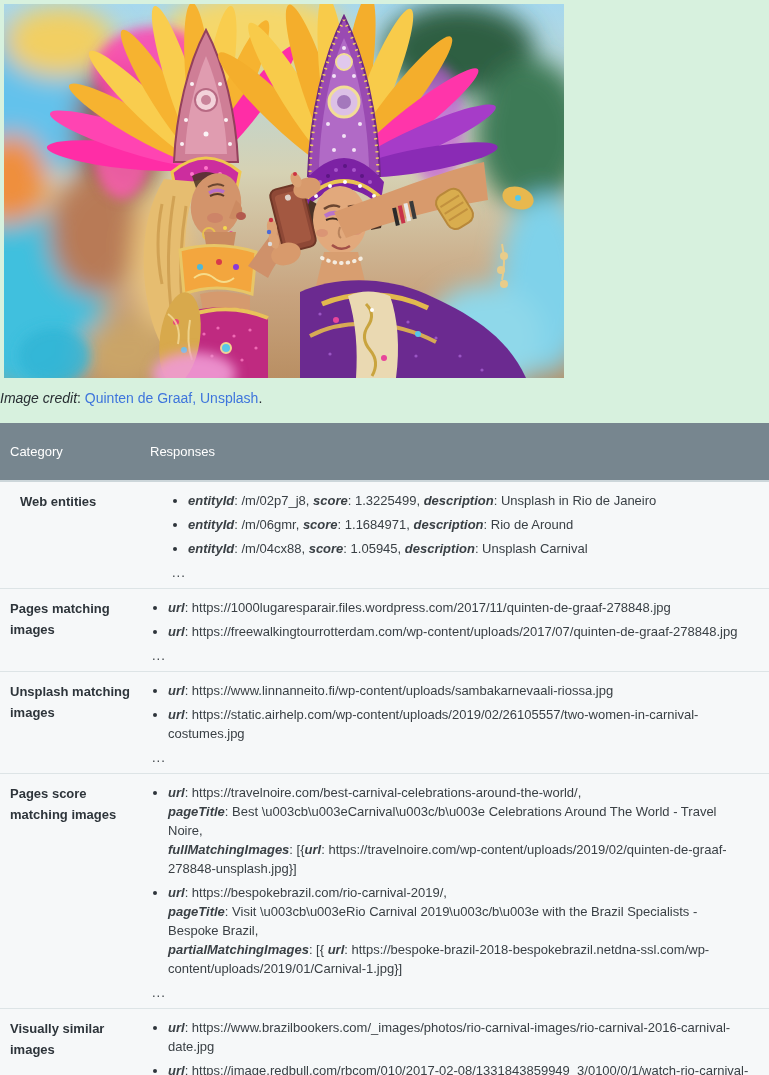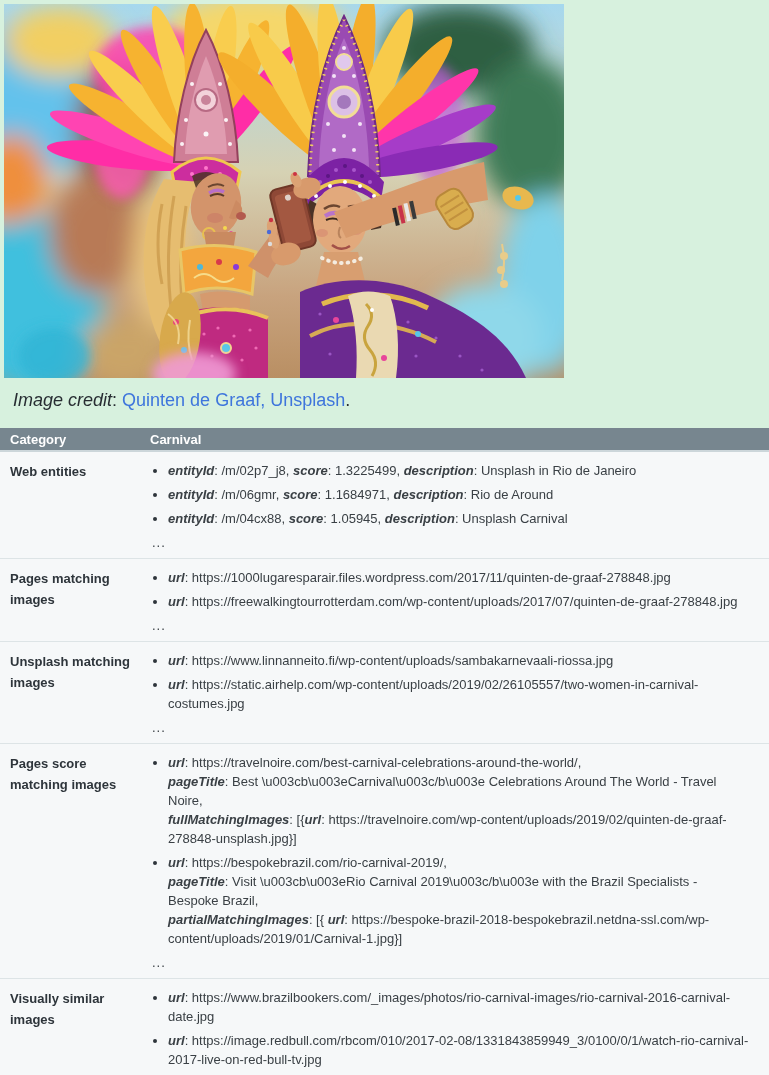--- a/index.html
+++ b/index.html
@@ -6,39 +6,39 @@
   html, body { margin: 0; padding: 0; }
   body {
     width: 769px; height: 1075px; overflow: hidden;
     background: var(--page_bg, #d7f1de);
     font-family: "Liberation Sans", sans-serif;
     color: var(--text, #3a4045);
   }
   .hero { margin: 4px 0 0 4px; }
   .hero-photo { width: 560px; height: 374px; overflow: hidden; background: #cfe8ef; }
   .hero-photo svg { display: block; }
-  .credit { margin: 12px 0 0 13px; font-size: 18px; color: #272d32; }
+  .credit { margin: 12px 0 0 0; font-size: 14px; color: #272d32; }
   .credit .lbl { font-style: italic; }
   .credit a { color: var(--link, #3e75dc); text-decoration: none; cursor: pointer; }
 
   table.results {
     width: 769px; border-collapse: collapse; margin-top: 17px;
     background: var(--row_bg, #f6f8f9); font-size: 13px; table-layout: fixed;
   }
   thead th {
     background: var(--header_bg, #77868f); color: var(--header_text, #ffffff);
-    text-align: left; font-size: 13px; font-weight: bold; height: 23px;
+    text-align: left; font-size: 13px; font-weight: normal; height: 58px;
     padding: 0; vertical-align: middle; border-bottom: 2px solid #ccd6da;
   }
   th.cat-h { width: 150px; padding-left: 10px; }
   tbody td {
     vertical-align: top; border-top: 1px solid var(--row_border, #dde4e6);
     padding: 9px 0 6px; line-height: 19px; color: var(--text, #3a4045);
   }
-  tbody tr:first-child td { border-top: none; }
+  tbody tr:first-child td { border-top: none; padding-left: 20px; }
   td.cat { font-weight: bold; padding-left: 10px; padding-right: 10px; line-height: 21px; color: #2e353b; }
   td.resp { padding-right: 18px; word-wrap: break-word; }
   td.resp ul { margin: 0; padding-left: 18px; }
   td.resp li { margin: 0 0 5px 0; }
   td.resp li::marker { color: #2e353b; }
   .line { min-height: 19px; }
   .key { font-weight: bold; font-style: italic; margin-top: 28px; }
   .more { margin-left: 2px; letter-spacing: 1px; }
 </style>
 </head>
@@ -291,21 +291,21 @@
       </svg>
     </div>
   </figure>
 
   <p class="credit"><span class="lbl">Image credit</span><span>: </span><a href="#">Quinten de Graaf, Unsplash</a><span>.</span></p>
 
   <table class="results">
     <thead>
       <tr>
         <th class="cat-h">Category</th>
-        <th>Carnival</th>
+        <th>Responses</th>
       </tr>
     </thead>
     <tbody id="table-body">
         <tr>
     <td class="cat">Web entities</td>
     <td class="resp">
             <ul>
               <li>
                 <div class="line"><span class="key">entityId</span><span>: /m/02p7_j8, </span><span class="key">score</span><span>: 1.3225499, </span><span class="key">description</span><span>: Unsplash in Rio de Janeiro</span></div>
               </li>

